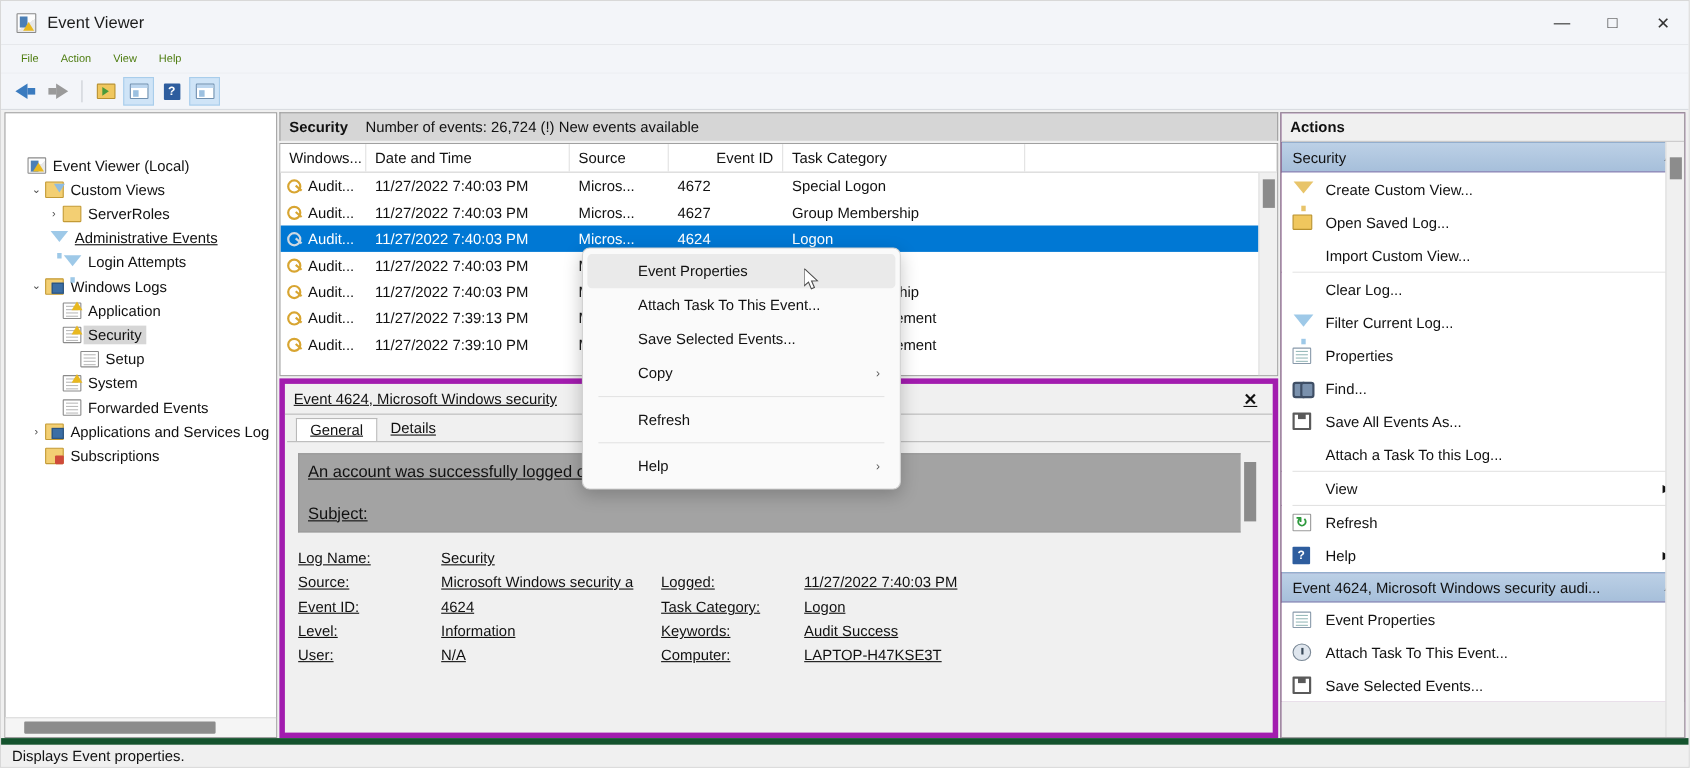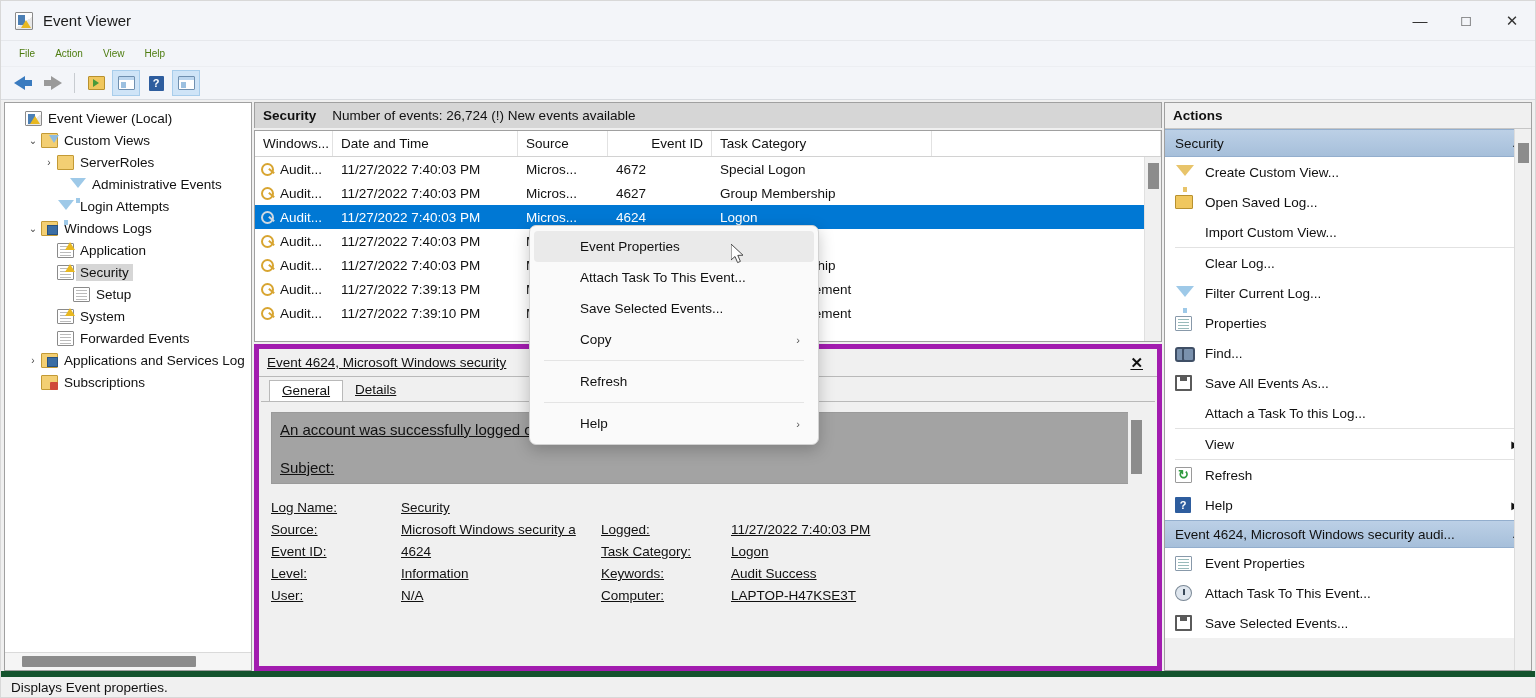--- a/index.html
+++ b/index.html
@@ -361,42 +361,42 @@
     </div>
     <div class="tbtn pressed">
       <span class="ico-win"></span>
     </div>
   </div>
 
   <div class="body">
 
     <div class="treepane">
       <div class="tree" id="tree-root">
-          <div class="tnode" style="padding-left: 4px;">
+          <div class="tnode" style="padding-left: 4px; margin-top: 32px;">
             <span class="chev"></span>
             <span class="tico">
               <span class="ev-icon" style="position:absolute;inset:0;"></span>
             </span>
             <span class="tlabel">Event Viewer (Local)</span>
           </div>
           <div class="tnode" style="padding-left: 20px;">
             <span class="chev">⌄</span>
             <span class="tico">
               <span class="f-folder-filter" style="position: absolute; inset: 0px;"></span>
             </span>
             <span class="tlabel">Custom Views</span>
           </div>
           <div class="tnode" style="padding-left: 36px;">
             <span class="chev">›</span>
             <span class="tico">
               <span class="f-folder" style="position: absolute; inset: 0px;"></span>
             </span>
             <span class="tlabel">ServerRoles</span>
           </div>
-          <div class="tnode" style="padding-left: 48px;">
+          <div class="tnode" style="padding-left: 24px; text-decoration: underline;">
             <span class="chev"></span>
             <span class="tico">
               <span class="f-funnel"></span>
             </span>
             <span class="tlabel">Administrative Events</span>
           </div>
           <div class="tnode" style="padding-left: 36px;">
             <span class="chev"></span>
             <span class="tico">
               <span class="f-funnel"></span>

